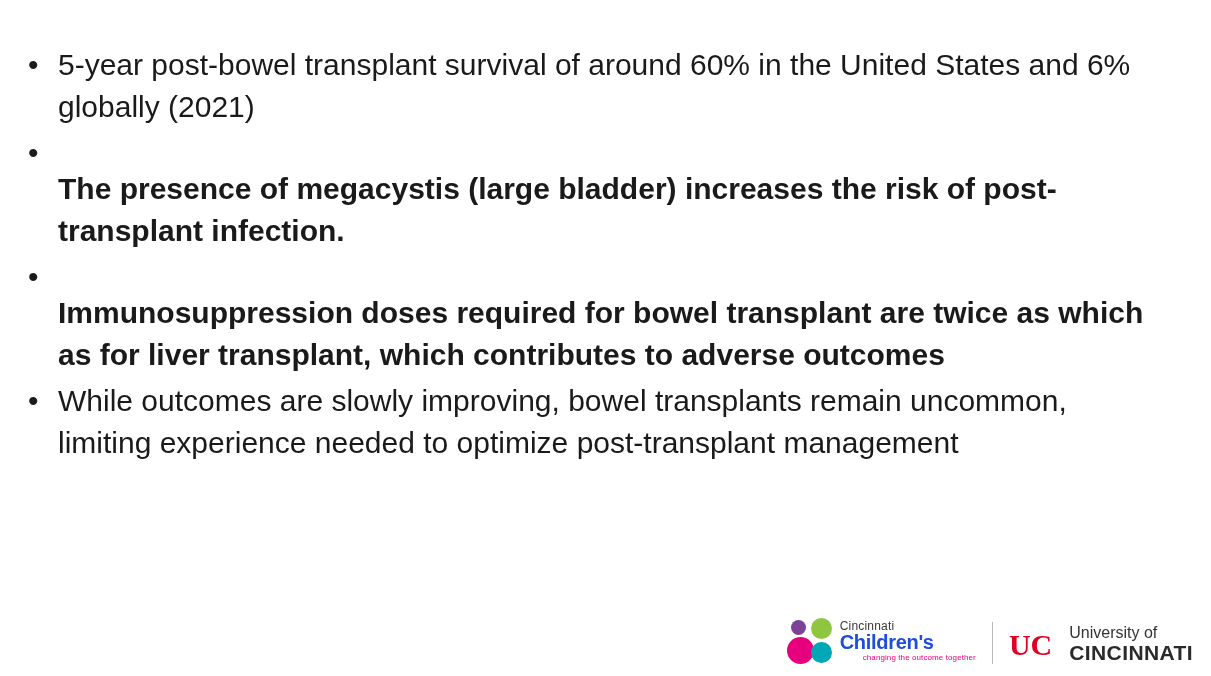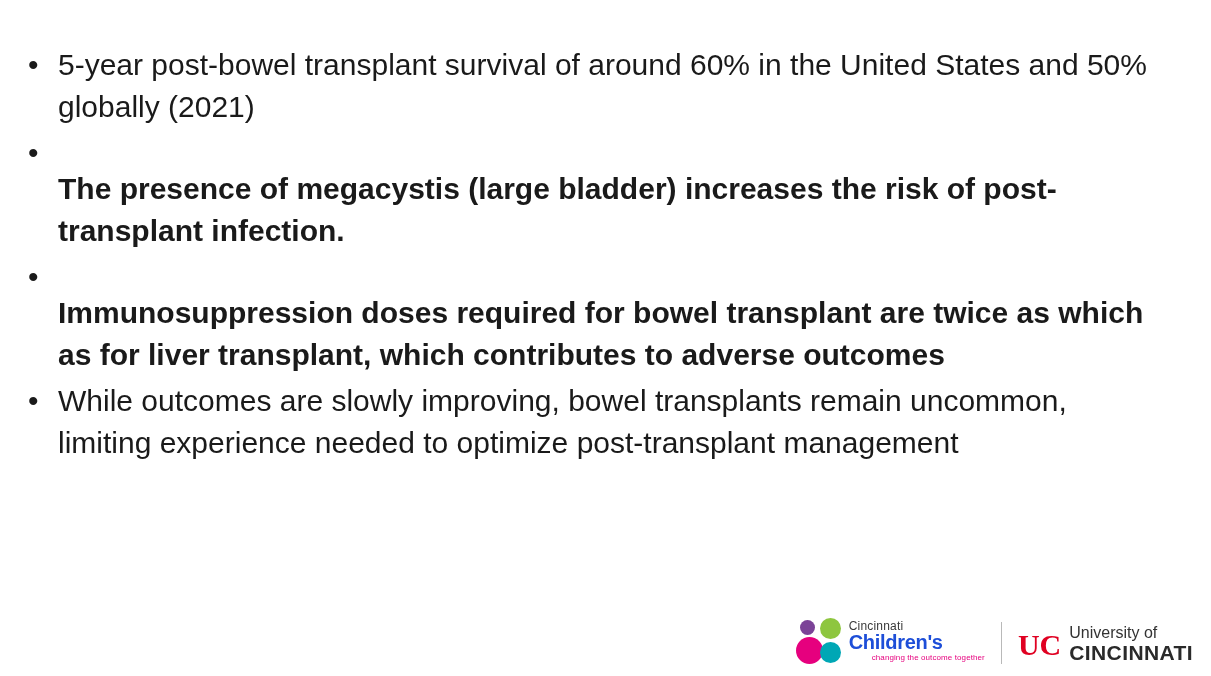--- a/index.html
+++ b/index.html
@@ -110,20 +110,21 @@
   }
   .logo-divider {
     width: 1px;
     height: 42px;
     background: #b9b9b9;
     margin: 0 16px;
   }
   .uc-logo {
     display: flex;
     align-items: center;
+    gap: 9px;
   }
   .uc-mark {
     font-size: 30px;
     font-weight: bold;
     color: #e00122;
     font-family: "Liberation Serif", serif;
     margin-right: 8px;
     line-height: 1;
   }
   .uc-words {
@@ -152,21 +153,21 @@
 </head>
 <body>
 
 <div class="slide">
 
 
   <ul class="body-list">
 
     <li class="bullet-row">
       <span class="bullet-mark">•</span>
-      <span class="bullet-text"> 5-year post-bowel transplant survival of around 60% in the United States and 50% globally (2021)</span>
+      <span class="bullet-text"> 5-year post-bowel transplant survival of around 60% in the United States and 6% globally (2021)</span>
     </li>
 
     <li class="bullet-row">
       <span class="bullet-mark">•</span>
       <span class="bullet-text bold">The presence of megacystis (large bladder) increases the risk of post-transplant infection.</span>
     </li>
 
     <li class="bullet-row">
       <span class="bullet-mark">•</span>
       <span class="bullet-text bold">Immunosuppression doses required for bowel transplant are twice as which as for liver transplant, which contributes to adverse outcomes</span>

